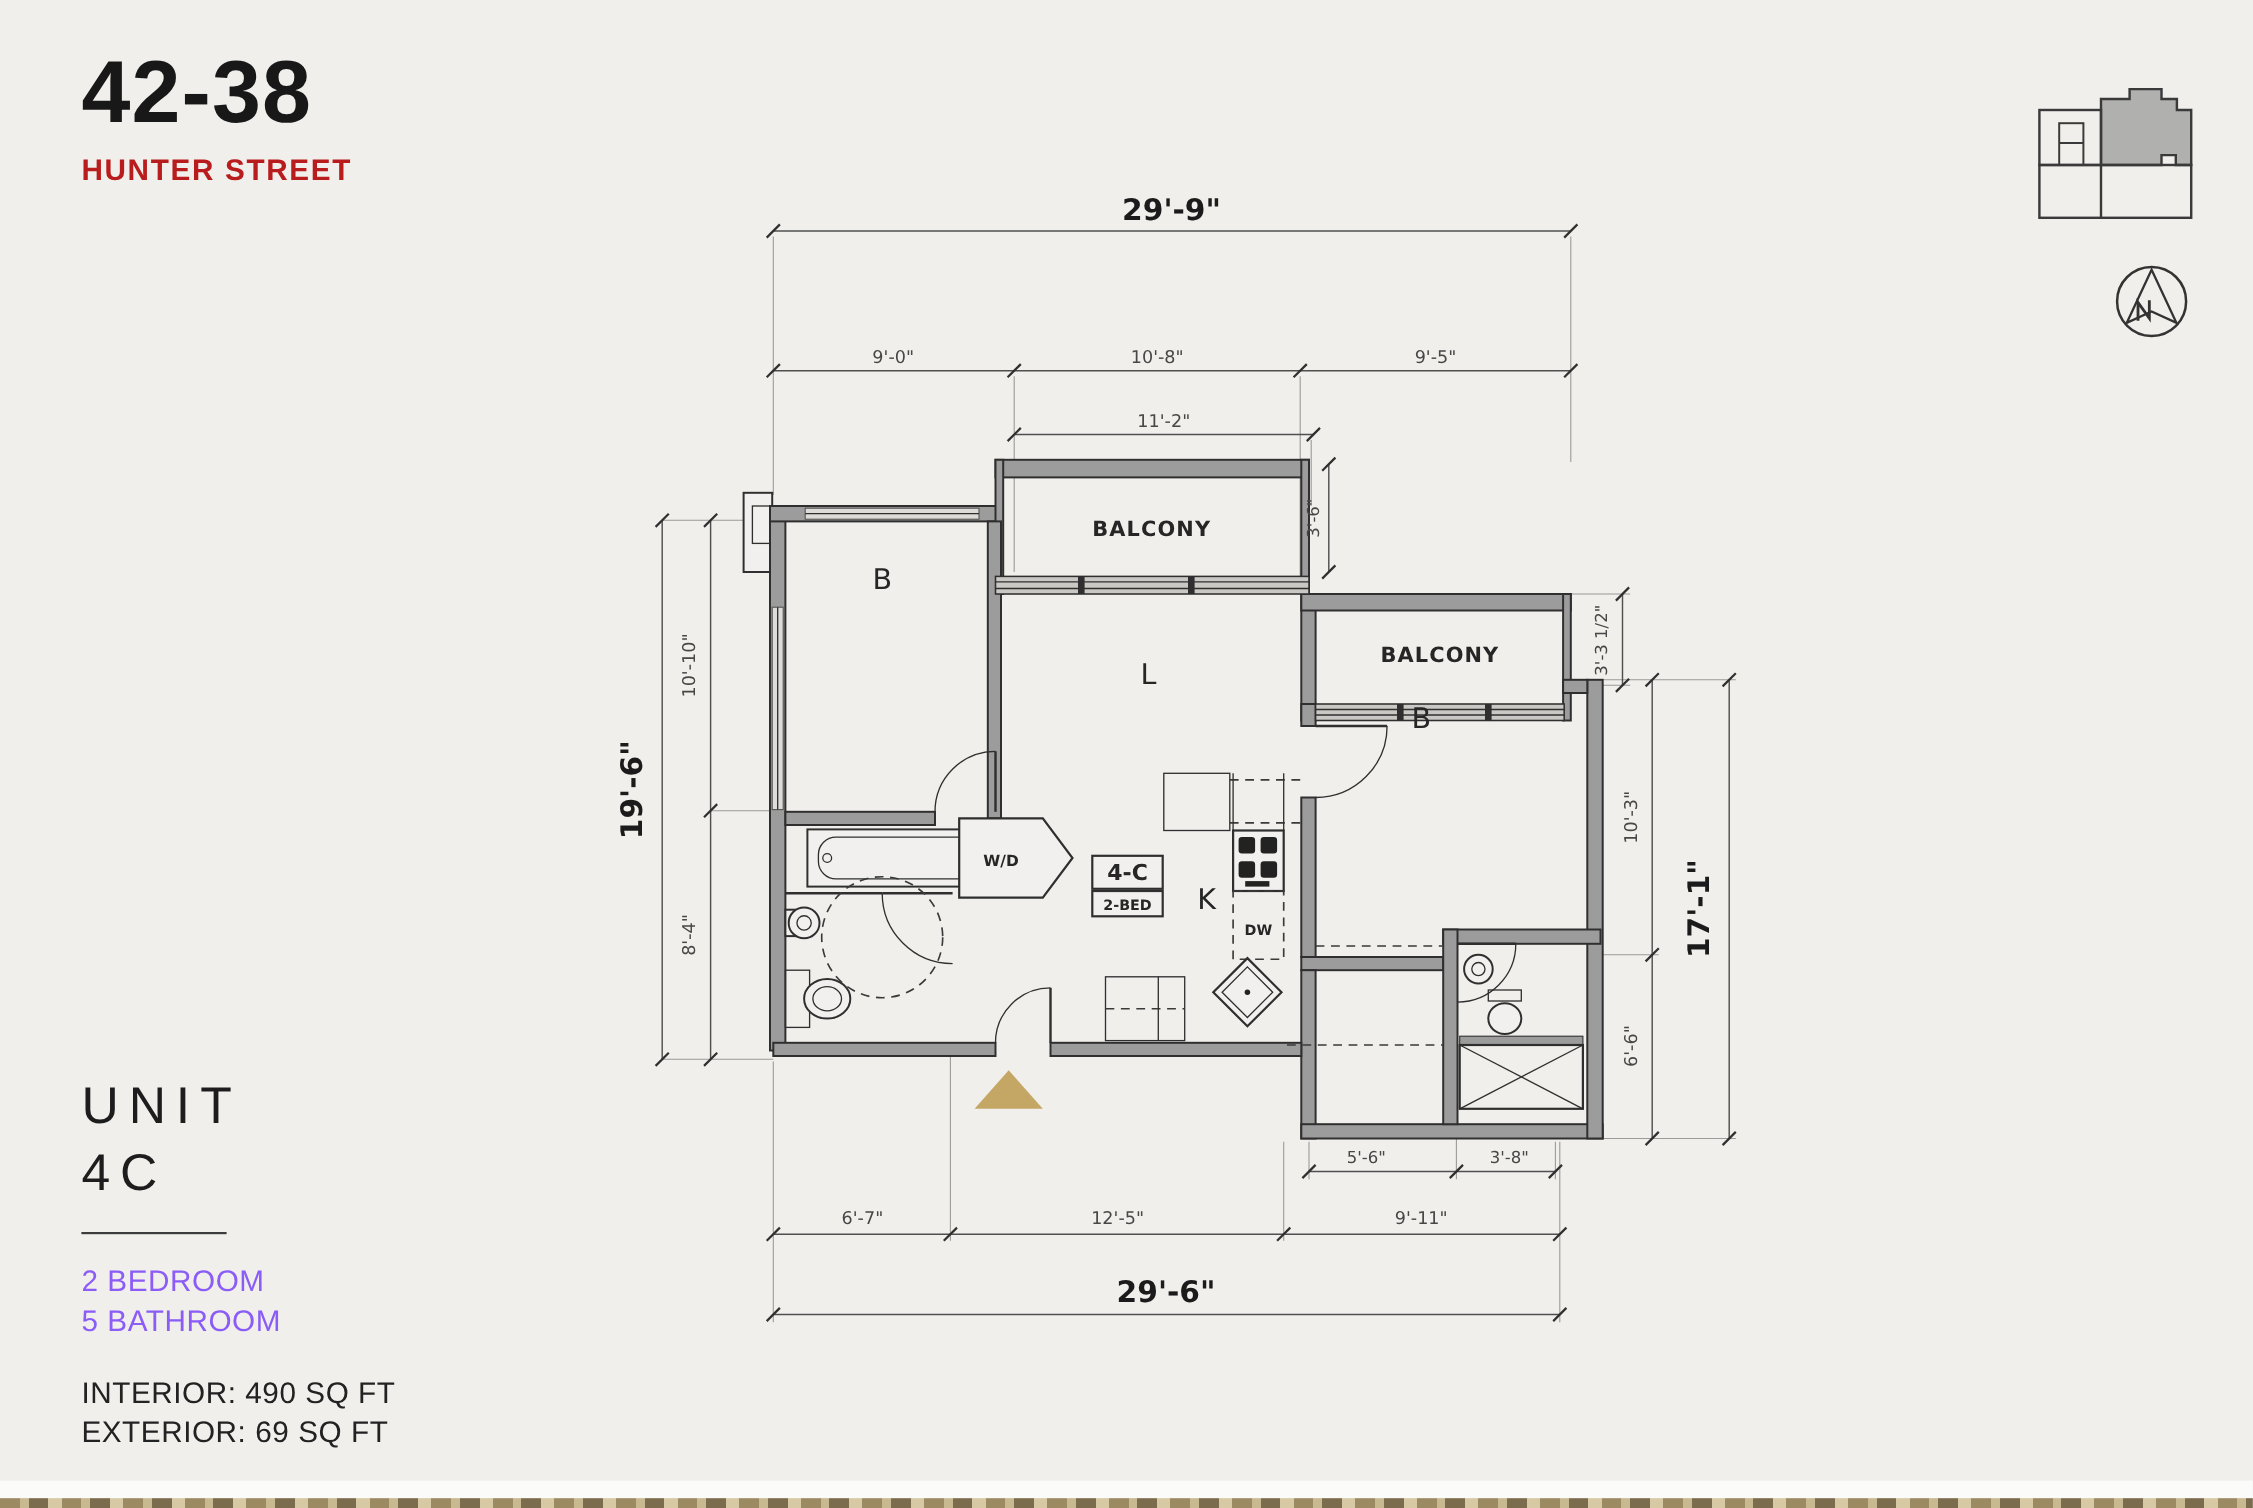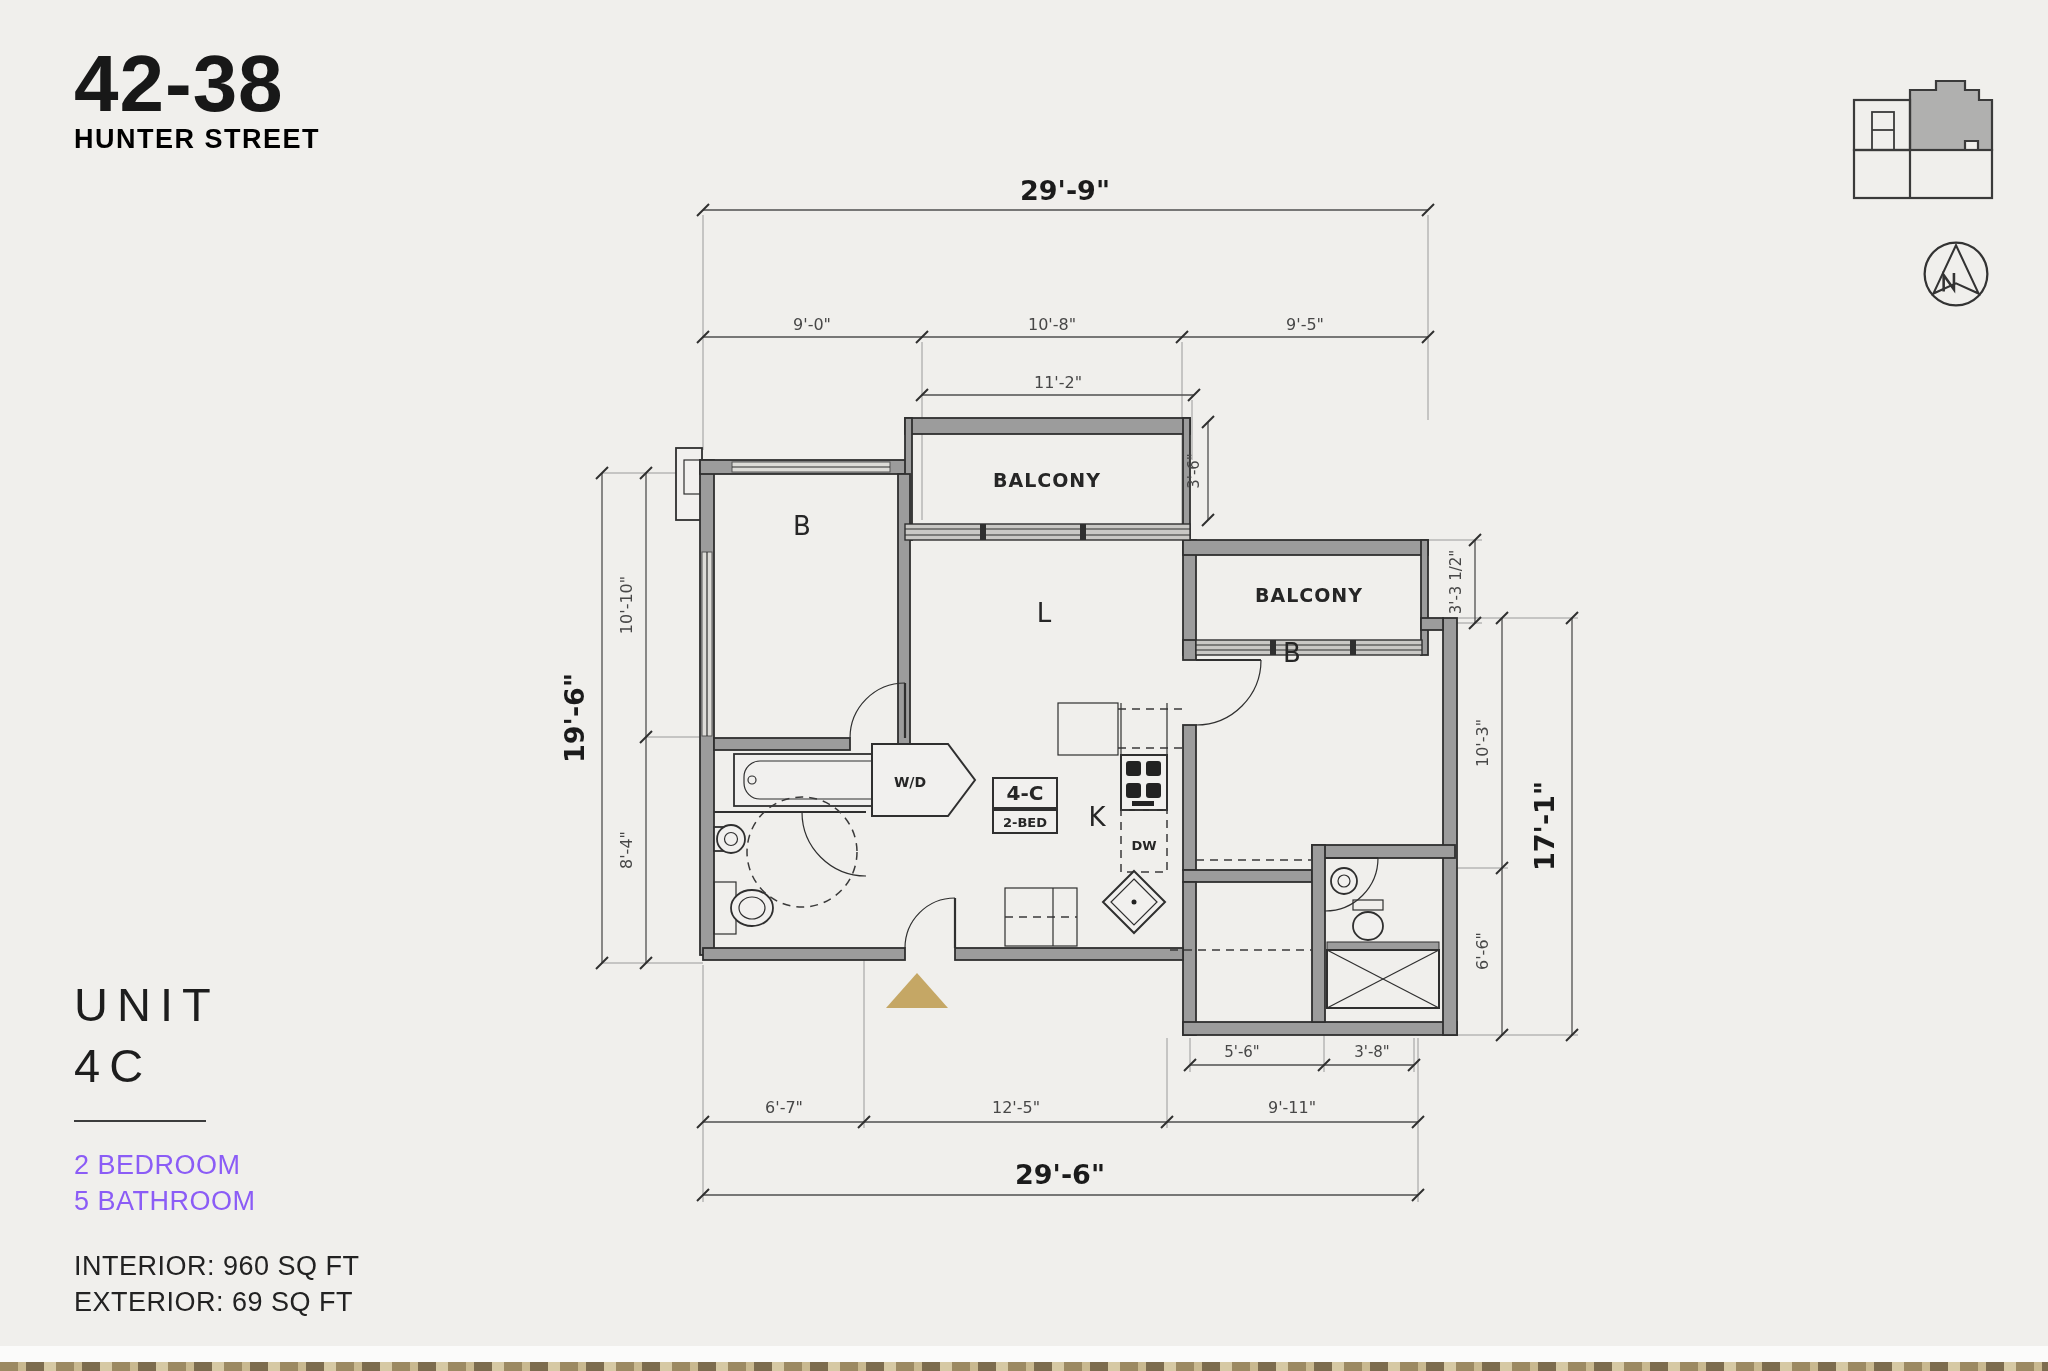--- a/index.html
+++ b/index.html
@@ -1,20 +1,20 @@
 <!DOCTYPE html>
 <html><head>
 <meta charset="utf-8">
 <style>
   html,body{margin:0;padding:0}
   body{width:2048px;height:1371px;background:#f0efec;position:relative;overflow:hidden;
        font-family:"Liberation Sans",sans-serif;color:#1c1c1c}
   .brand{position:absolute;left:74px;top:44px}
   .brand-number{font-size:80px;font-weight:600;letter-spacing:1px;line-height:1;color:#181818}
-  .brand-street{font-size:27px;font-weight:700;letter-spacing:1.5px;color:#000000}
+  .brand-street{font-size:27px;font-weight:700;letter-spacing:1.5px;margin-top:16px;color:#b91c1c}
   .keyplan{position:absolute;left:1848px;top:62px;width:150px;height:150px}
   .compass{position:absolute;left:1920px;top:238px;width:72px;height:72px}
   .plan{position:absolute;left:520px;top:160px;width:1100px;height:1100px}
   .unit-info{position:absolute;left:74px;top:974px}
   .unit-title{font-size:47px;font-weight:300;letter-spacing:9px;line-height:1.3;color:#1d1d1d}
   .divider{width:132px;border-top:2px solid #3c3c3c;margin:24px 0 26px 0;height:0}
   .unit-rooms div{font-size:27px;letter-spacing:.5px;line-height:1.32;color:#8b5cf6}
   .unit-areas{margin-top:30px}
   .unit-areas div{font-size:27px;letter-spacing:.5px;line-height:1.32;color:#222}
   .bottom-white{position:absolute;left:0;top:1346px;width:2048px;height:16px;background:#fbfbfa}
@@ -295,19 +295,19 @@
   <div class="unit-title">
     <div>UNIT</div>
     <div>4C</div>
   </div>
   <div class="divider"></div>
   <div class="unit-rooms">
     <div>2 BEDROOM</div>
     <div>5 BATHROOM</div>
   </div>
   <div class="unit-rooms unit-areas">
-    <div>INTERIOR: 960 SQ FT</div>
+    <div>INTERIOR: 490 SQ FT</div>
     <div>EXTERIOR: 69 SQ FT</div>
   </div>
 </div>
 
 <div class="bottom-white"></div>
 <div class="bottom-edge"></div>
 
 </body></html>

